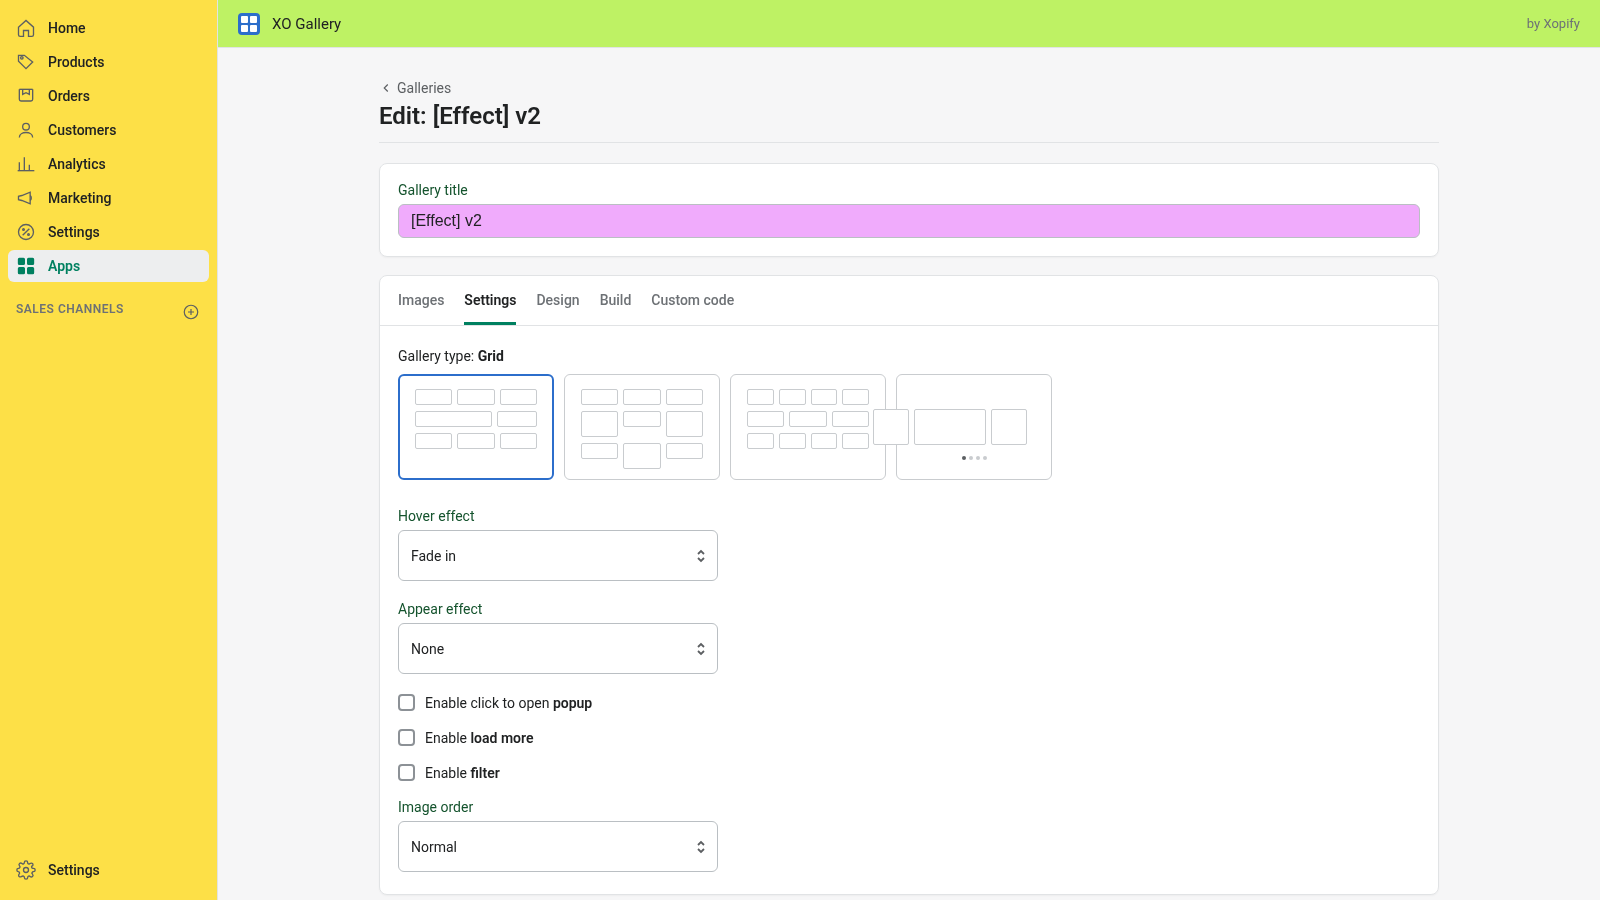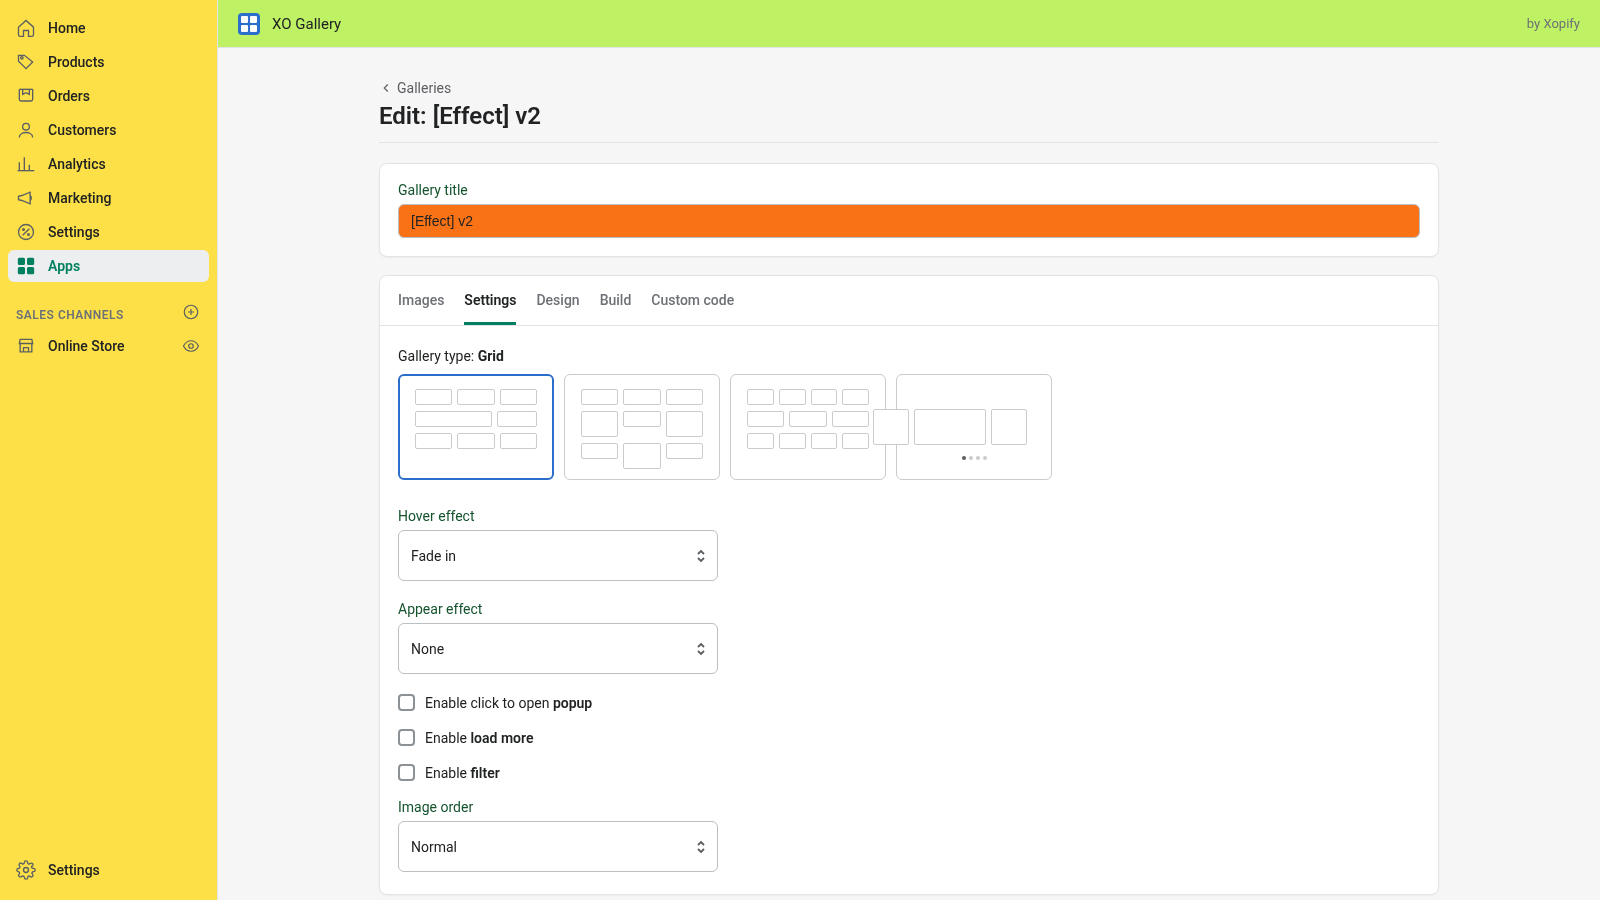--- a/index.html
+++ b/index.html
@@ -36,21 +36,21 @@
     color: #202223;
     font-weight: 500;
   }
   .nav-item.active { background: #edeeef; color: #008060; font-weight: 600; }
   .nav-item.active .nav-icon svg { stroke: #008060; fill: #008060; }
   .nav-icon { width: 20px; height: 20px; display: flex; align-items: center; justify-content: center; flex-shrink: 0; }
   .nav-icon svg { width: 20px; height: 20px; stroke: #5c5f62; fill: none; stroke-width: 1.6; }
 
   .section-header {
     display: flex;
-    align-items: flex-end;
+    align-items: flex-start;
     justify-content: space-between;
     padding: 18px 16px 8px 16px;
     font-size: 12px;
     font-weight: 600;
     color: #6d7175;
     letter-spacing: 0.5px;
   }
   .section-header .add-btn {
     width: 20px; height: 20px;
     display: flex; align-items: center; justify-content: center;
@@ -110,23 +110,23 @@
   }
   .card-inner { padding: 18px 18px; }
 
   .form-label { font-size: 14px; color: #14532d; margin-bottom: 6px; display: block; }
   .text-input {
     width: 100%;
     height: 34px;
     border: 1px solid #babfc3;
     border-radius: 6px;
     padding: 8px 12px;
-    font-size: 14px;
+    font-size: 16px;
     color: #202223;
-    background: #f97316;
+    background: #f0abfc;
   }
 
   
   .tabs {
     display: flex;
     border-bottom: 1px solid #e1e3e5;
     padding: 0 18px;
     gap: 20px;
   }
   .tab {
@@ -305,38 +305,20 @@
   <div class="section-header">
     <span>SALES CHANNELS</span>
     <span class="add-btn">
       <svg viewBox="0 0 24 24">
           <circle cx="12" cy="12" r="9"></circle>
           <path d="M12 8v8M8 12h8"></path>
         </svg>
     </span>
   </div>
 
-  <div class="nav-list">
-    <div class="nav-item">
-      <span class="nav-icon">
-        <svg viewBox="0 0 24 24">
-            <path d="M4 9h16l-1-5H5z"></path>
-            <path d="M5 9v10h14V9"></path>
-            <path d="M9 19v-5h6v5"></path>
-          </svg>
-      </span>
-      <span>Online Store</span>
-      <span class="eye-btn">
-        <svg viewBox="0 0 24 24">
-            <path d="M2 12s3.5-7 10-7 10 7 10 7-3.5 7-10 7S2 12 2 12z"></path>
-            <circle cx="12" cy="12" r="3"></circle>
-          </svg>
-      </span>
-    </div>
-  </div>
 
   <div class="sidebar-spacer"></div>
 
   <div class="sidebar-footer">
     <div class="nav-item">
       <span class="nav-icon">
         <svg viewBox="0 0 24 24">
             <circle cx="12" cy="12" r="3"></circle>
             <path d="M19.4 15a1.7 1.7 0 0 0 .34 1.87l.06.06a2 2 0 1 1-2.83 2.83l-.06-.06a1.7 1.7 0 0 0-1.87-.34 1.7 1.7 0 0 0-1 1.56V21a2 2 0 1 1-4 0v-.09a1.7 1.7 0 0 0-1-1.56 1.7 1.7 0 0 0-1.87.34l-.6.06a2 2 0 1 1-2.83-2.83l.06-.06a1.7 1.7 0 0 0 .34-1.87 1.7 1.7 0 0 0-1.56-1H3a2 2 0 1 1 0-4h.09a1.7 1.7 0 0 0 1.56-1 1.7 1.7 0 0 0-.34-1.87l-.06-.06a2 2 0 1 1 2.83-2.83l.06.06c.5.5 1.24.64 1.87.34.63-.26 1.03-.88 1-1.56V3a2 2 0 1 1 4 0v.09c-.3.68.37 1.3 1 1.56.63.3 1.37.16 1.87-.34l.06-.06a2 2 0 1 1 2.83 2.83l-.6.06a1.7 1.7 0 0 0-.34 1.87c.26.63.88 1.03 1.56 1H21a2 2 0 1 1 0 4h-.09a1.7 1.7 0 0 0-1.56 1z"></path>
           </svg>

